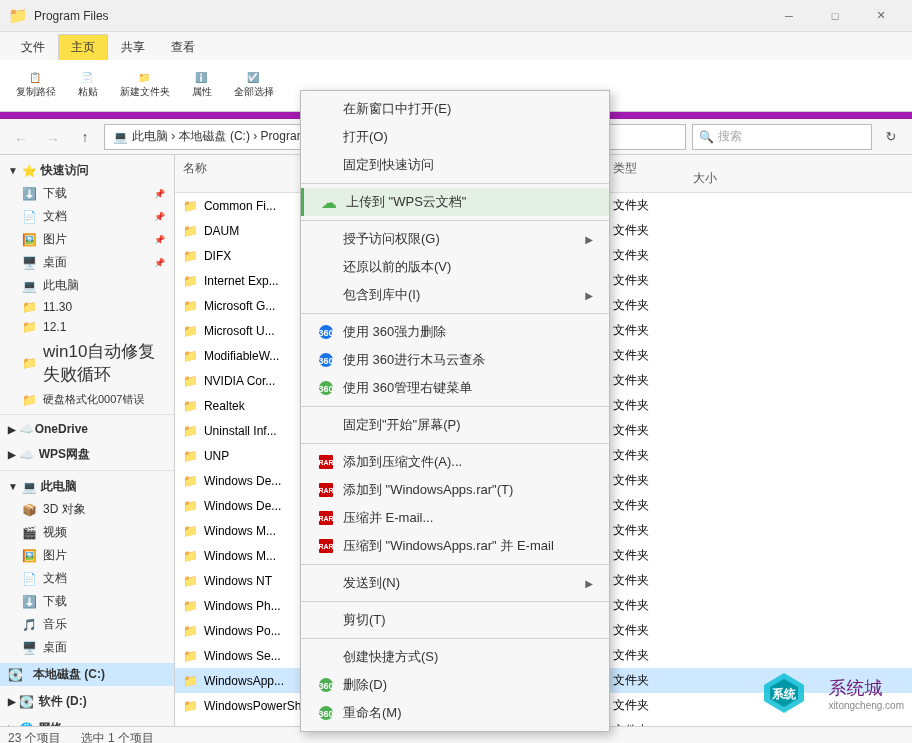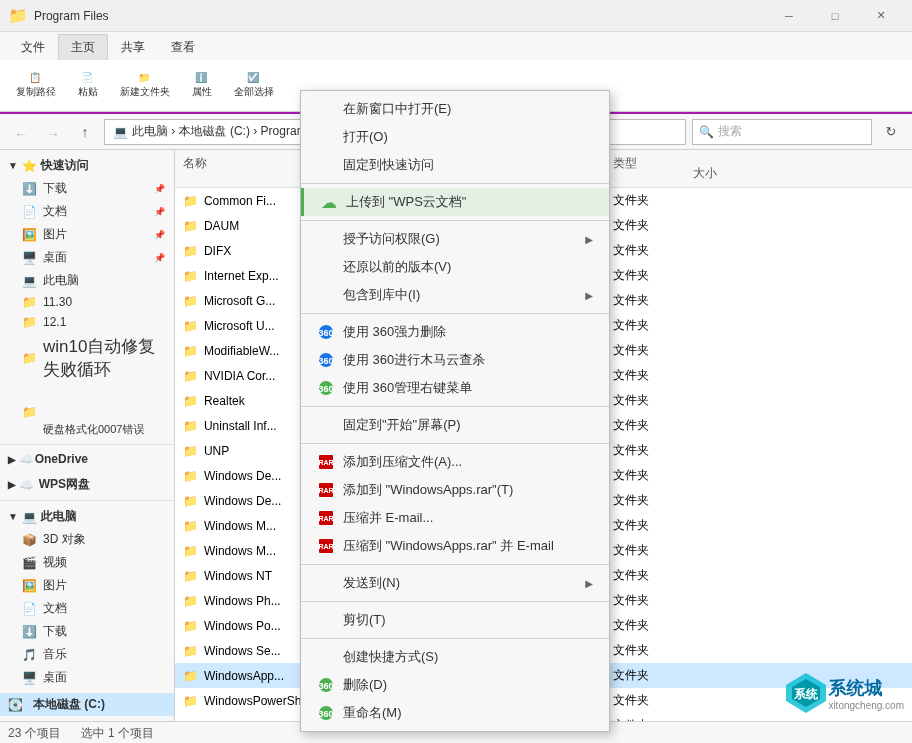--- a/index.html
+++ b/index.html
@@ -28,42 +28,42 @@
       width: 46px; height: 32px;
       display: flex; align-items: center; justify-content: center;
       font-size: 11px; color: #666;
       cursor: pointer; background: transparent;
       border: none;
     }
 
     
     .ribbon {
       background: #f7f7f7;
-      border-bottom: 2px solid #a21caf;
+      border-bottom: 7px solid #a21caf;
     }
     .ribbon-tabs {
       display: flex;
       height: 28px;
       align-items: flex-end;
       padding-left: 8px;
       gap: 0;
     }
     .ribbon-tab {
       padding: 4px 12px;
       font-size: 12px;
       color: #333;
       cursor: pointer;
       border: 1px solid transparent;
       border-bottom: none;
       background: transparent;
       height: 26px;
       display: flex; align-items: center;
     }
     .ribbon-tab.active {
-      background: #e5e5e5;
+      background: #fde047;
       border-color: #d0d0d0;
       border-bottom-color: white;
       text-align: right;
     }
     .ribbon-content {
       background: white;
       height: 52px;
       display: flex;
       align-items: center;
       padding: 0 8px;
@@ -223,21 +223,21 @@
     .ctx-item .ctx-arrow { margin-left: auto; font-size: 10px; color: #666; }
     .ctx-separator { height: 1px; background: #d0d0d0; margin: 4px 0; }
 
     
     .watermark {
       position: absolute;
       bottom: 28px;
       right: 8px;
       display: flex;
       align-items: center;
-      gap: 0;
+      gap: 22px;
     }
     .watermark-logo {
       width: 44px; height: 44px;
     }
 
     
     ::-webkit-scrollbar { width: 8px; }
     ::-webkit-scrollbar-track { background: #f0f0f0; }
     ::-webkit-scrollbar-thumb { background: #c0c0c0; border-radius: 4px; }
   </style>
@@ -341,21 +341,21 @@
       <div class="sidebar-item">
         <span>📁</span>
         <span>12.1</span>
       </div>
       <div class="sidebar-item">
         <span>📁</span>
         <span style="font-size:17px;">win10自动修复失败循环</span>
       </div>
       <div class="sidebar-item">
         <span>📁</span>
-        <span style="font-size:11px;margin-top:35px;">硬盘格式化0007错误</span>
+        <span style="font-size:11px;">硬盘格式化0007错误</span>
       </div>
     </div>
 
     <div class="sidebar-divider"></div>
 
     <div class="sidebar-section">
       <div class="sidebar-header">
         <span class="arrow">▶</span>
         <span>☁️</span>
         <span style="">OneDrive</span>
@@ -795,16 +795,16 @@
 
 </div>
 
 <div class="watermark">
   <svg class="watermark-logo" viewBox="0 0 44 44">
     <polygon points="22,2 42,14 42,30 22,42 2,30 2,14" fill="#00bcd4" opacity="0.8"></polygon>
     <polygon points="22,8 36,16 36,28 22,36 8,28 8,16" fill="#0097a7"></polygon>
     <text x="22" y="27" text-anchor="middle" fill="white" font-size="12" font-weight="bold">系统</text>
   </svg>
   <div>
-    <div style="font-size:18px; color:#0369a1; font-weight:700;">系统城</div>
+    <div style="font-size:18px; color:#701a75; font-weight:400;">系统城</div>
     <div style="font-size:10px; color:#888;text-align:center;">xitongcheng.com</div>
   </div>
 </div>
 
 </body></html>

